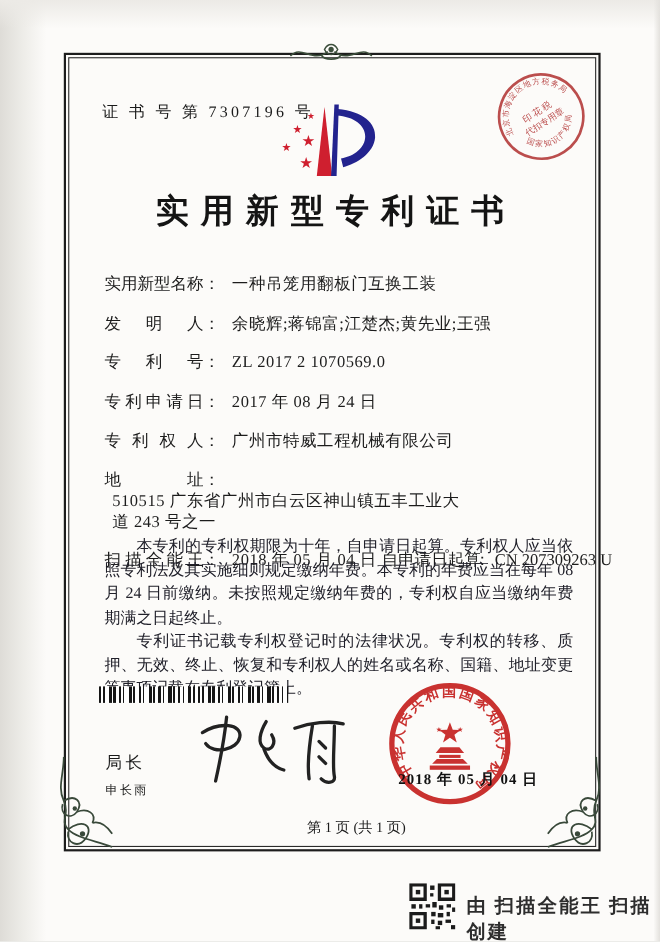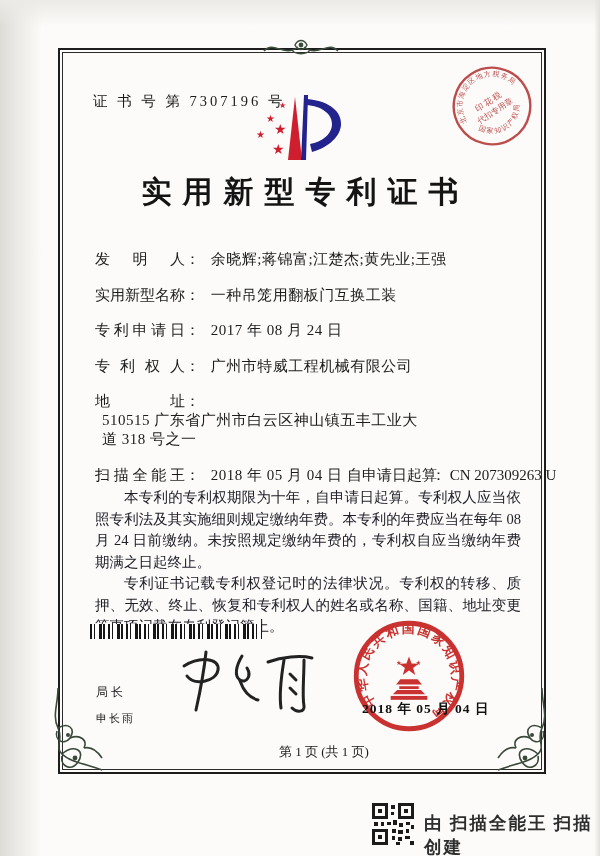--- a/index.html
+++ b/index.html
@@ -32,21 +32,21 @@
   .grant-extra{position:absolute;left:252px;top:0;white-space:nowrap;}
   .glabel{display:inline-block;width:84px;text-align:justify;text-align-last:justify;}
   
   .body-text{position:absolute;left:95px;top:487px;width:426px;font-size:14.5px;line-height:21.5px;
     color:#20202a;text-align:justify;}
   .body-text p{margin:0;text-indent:2em;}
   
   .barcode{position:absolute;left:90px;top:624px;width:172px;height:15px;
     background:repeating-linear-gradient(90deg,#161616 0 2px,#fff 2px 4px,#161616 4px 5px,#fff 5px 9px,#161616 9px 12px,#fff 12px 13px,#161616 13px 15px,#fff 15px 18px);}
   
-  .director-title{position:absolute;left:96px;top:684px;font-size:12px;letter-spacing:3px;color:#1a1a1a;}
+  .director-title{position:absolute;left:96px;top:684px;font-size:15px;letter-spacing:3px;color:#1a1a1a;}
   .director-name{position:absolute;left:96px;top:711px;font-size:11px;letter-spacing:2px;color:#1a1a1a;}
   .signature{position:absolute;left:150px;top:640px;width:170px;height:80px;}
   
   .seal{position:absolute;left:353px;top:620px;width:112px;height:112px;opacity:.92;}
   .seal-date{position:absolute;left:362px;top:700px;font-size:13.5px;font-weight:700;letter-spacing:1px;color:#111;}
   .page-info{position:absolute;left:58px;top:743px;width:484px;text-align:center;font-size:13px;color:#1b1b1b;padding-left:24px;}
   
   .qr{position:absolute;left:372px;top:803px;width:42px;height:42px;}
   .scan-text{position:absolute;left:424px;top:811px;font-size:17.5px;font-weight:700;letter-spacing:2px;color:#2d2d2d;}
 </style>
@@ -125,38 +125,42 @@
       <textPath href="#stampBottom" startOffset="50%">国家知识产权局</textPath>
     </text>
     <text x="45" y="42" font-size="9" fill="#b03030" text-anchor="middle" letter-spacing="2">印花税</text>
     <text x="45" y="54" font-size="8.6" fill="#b03030" text-anchor="middle">代扣专用章</text>
   </svg>
 
   <div class="title">实用新型专利证书</div>
 
   <div class="fields">
     <div class="frow">
+      <span class="flabel">实用新型名称</span><span class="fcolon">：</span>
+      <span class="fvalue">一种吊笼用翻板门互换工装</span>
+    </div>
+    <div class="frow">
       <span class="flabel">发明人</span><span class="fcolon">：</span>
       <span class="fvalue">余晓辉;蒋锦富;江楚杰;黄先业;王强</span>
     </div>
     <div class="frow">
-      <span class="flabel">实用新型名称</span><span class="fcolon">：</span>
-      <span class="fvalue">一种吊笼用翻板门互换工装</span>
+      <span class="flabel">专利号</span><span class="fcolon">：</span>
+      <span class="fvalue">ZL 2017 2 1070569.0</span>
     </div>
     <div class="frow">
       <span class="flabel">专利申请日</span><span class="fcolon">：</span>
       <span class="fvalue">2017 年 08 月 24 日</span>
     </div>
     <div class="frow">
       <span class="flabel">专利权人</span><span class="fcolon">：</span>
       <span class="fvalue">广州市特威工程机械有限公司</span>
     </div>
     <div class="frow">
       <span class="flabel">地址</span><span class="fcolon">：</span>
-      <span class="fvalue" style="max-width:322px;">510515 广东省广州市白云区神山镇五丰工业大道 318 号之一</span>
+      <span class="fvalue" style="max-width:322px;">510515 广东省广州市白云区神山镇五丰工业大道 243 号之一</span>
     </div>
     <div class="frow">
       <span class="flabel">扫描全能王</span><span class="fcolon">：</span>
       <span class="fvalue">2018 年 05 月 04 日</span>
       <span class="grant-extra">
         <span class="glabel">自申请日起算</span><span>：</span>
         <span>CN 207309263 U</span>
       </span>
     </div>
   </div>

